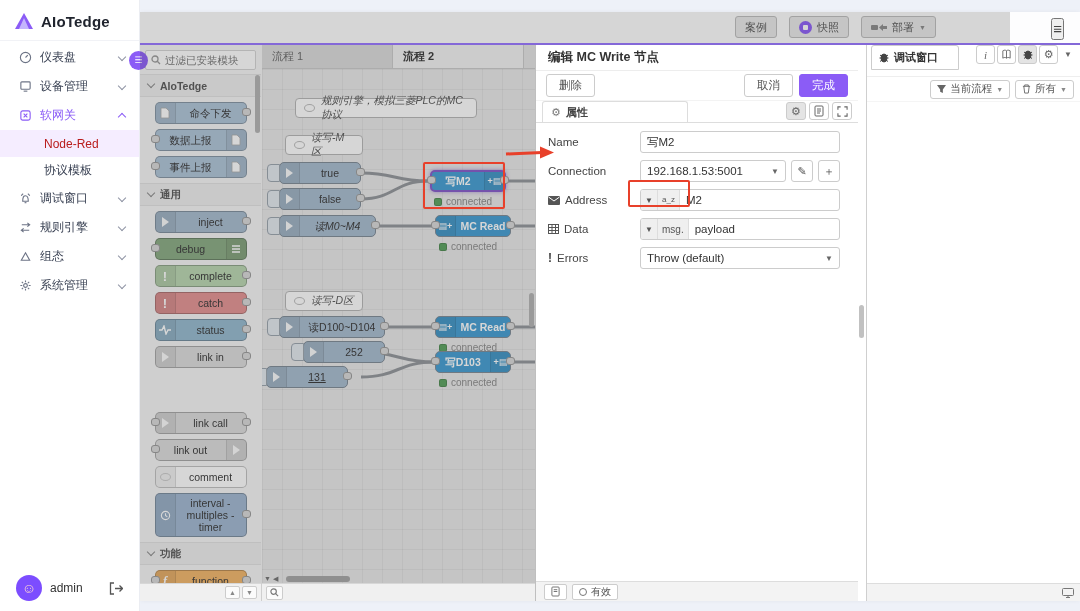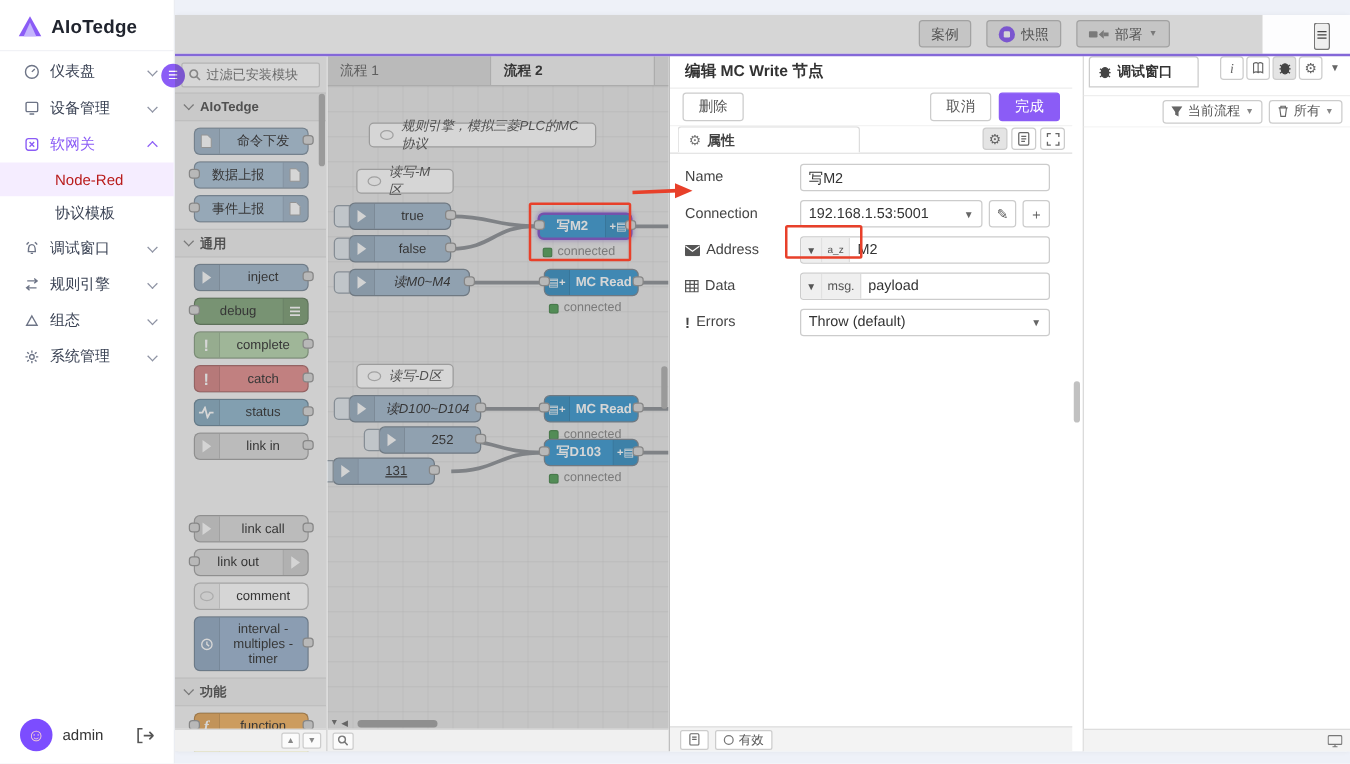--- a/index.html
+++ b/index.html
@@ -479,21 +479,21 @@
         </div>
         <div class="nstatus" style="left: 177px; top: 172px;">
           <span class="sdot"></span>
           <span>connected</span>
         </div>
         <div class="fnode" style="left: 17px; top: 247px; width: 106px; background: rgb(166, 187, 207);">
           <span class="inj-btn"></span>
       <span class="pn-icon left">
             <span style="width:0;height:0;border-left:7px solid rgba(255,255,255,.95);border-top:5px solid transparent;border-bottom:5px solid transparent;"></span>
           </span>
-      <span class="pn-label" style="font-style:italic;">读D100~D104</span>
+      <span class="pn-label" style="">读D100~D104</span>
       <span class="port out"></span>
         </div>
         <div class="fnode mc" style="left: 173px; top: 247px; width: 76px; background: rgb(63, 156, 210);">
           <span class="port in"></span>
           <span class="pn-icon left" style="font-size:9px;color:#fff">▤+</span>
           <span class="pn-label">MC Read</span>
           <span class="port out"></span>
         </div>
         <div class="nstatus" style="left: 177px; top: 273px;">
           <span class="sdot"></span>

